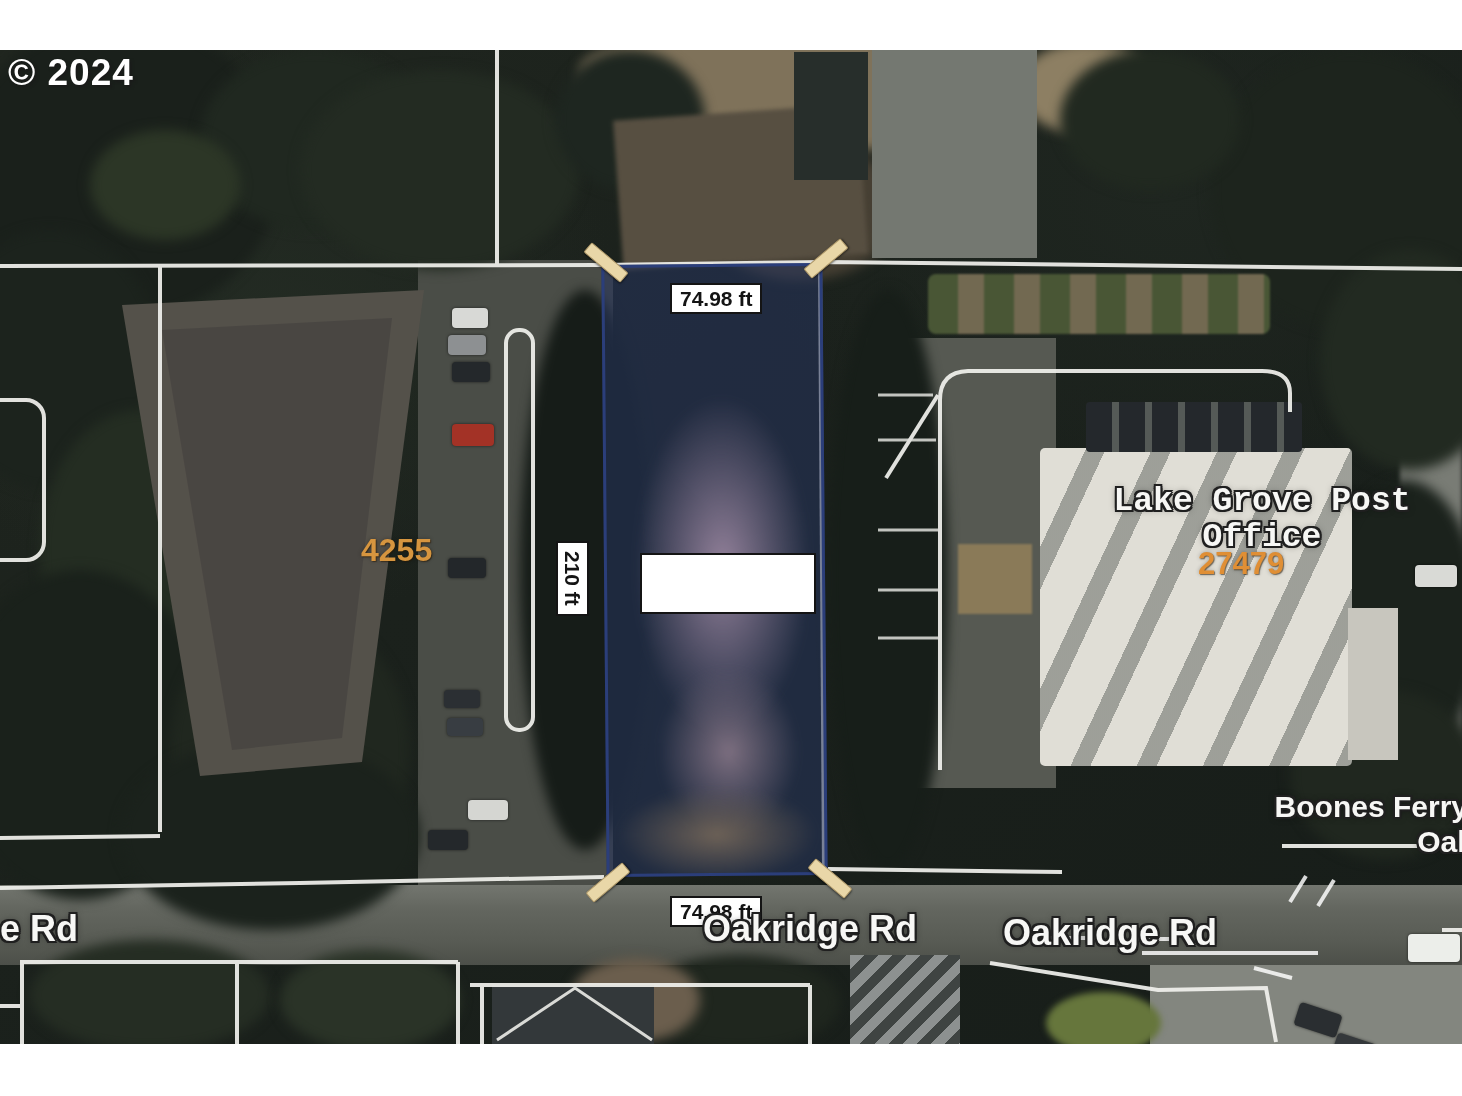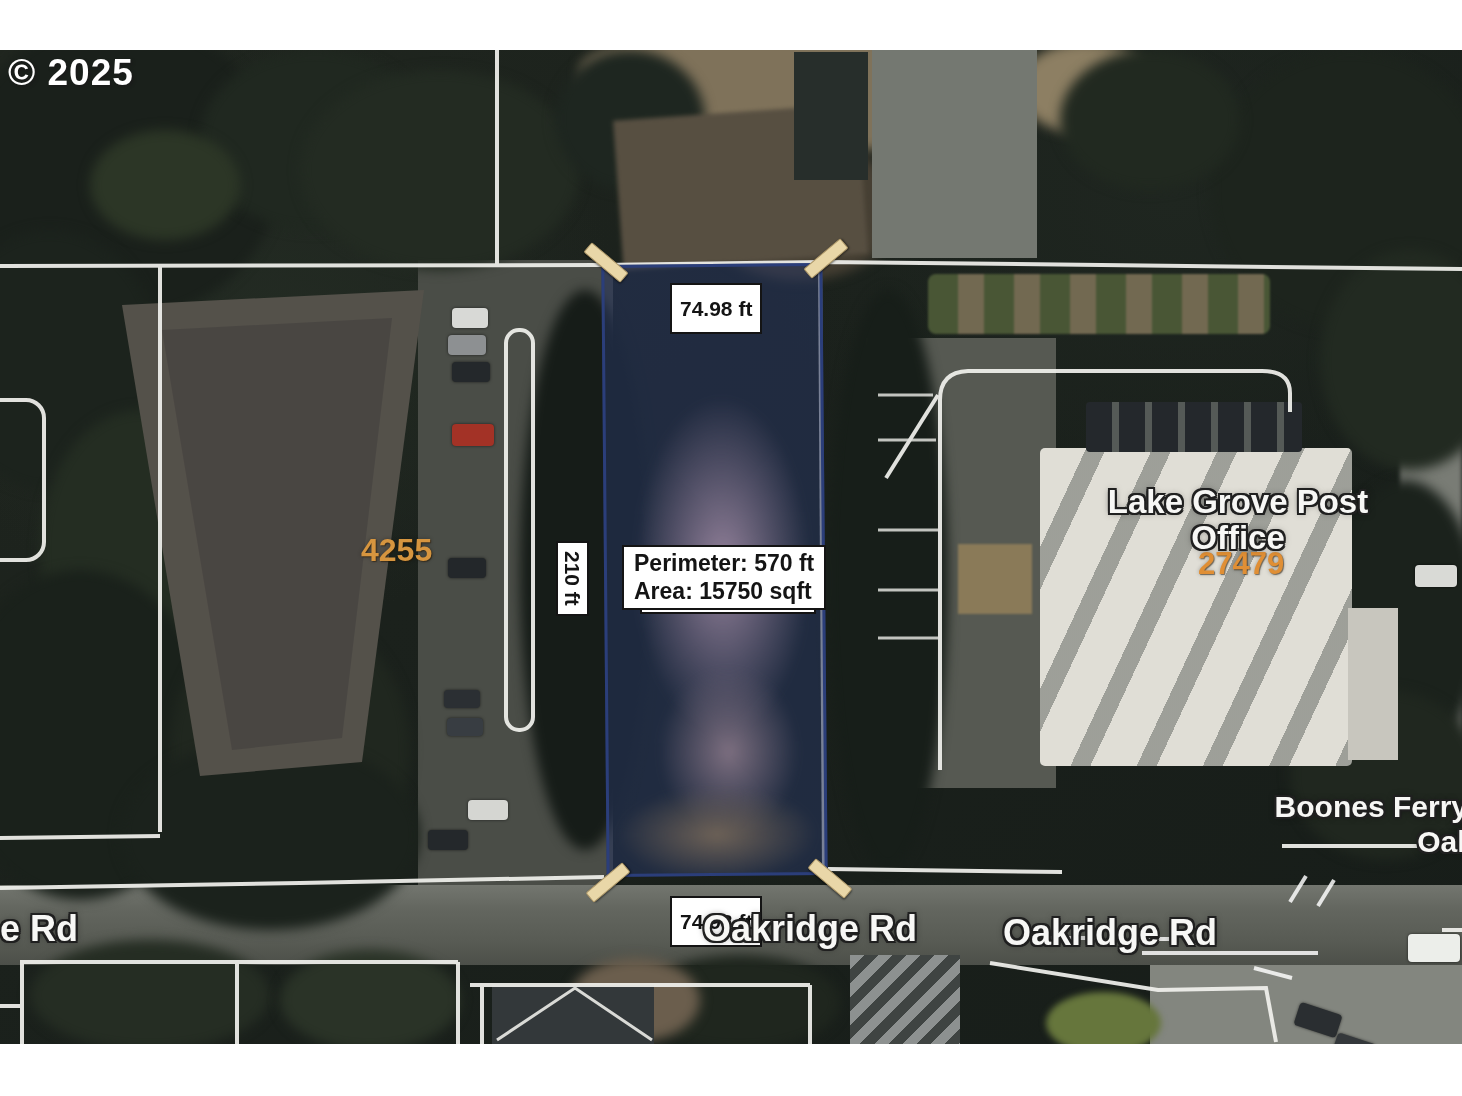--- a/index.html
+++ b/index.html
@@ -69,21 +69,21 @@
     background:radial-gradient(closest-side,#7d6f80 0%,rgba(125,111,128,0) 100%);filter:blur(4px);}
   .parcel .ground-brown{position:absolute;left:8px;top:520px;width:200px;height:95px;border-radius:50%;
     background:radial-gradient(closest-side,#6e6257 0%,rgba(110,98,87,0) 100%);filter:blur(4px);}
   .corner-marker{
     position:absolute;width:46px;height:11px;background:var(--corner-marker,#e9d7a8);
     border:1px solid #b09a6a;border-radius:2px;box-shadow:1px 1px 2px rgba(0,0,0,.5);
   }
   
   .measure{
     position:absolute;background:#ffffff;border:2px solid #141414;color:#141414;
-    font-weight:bold;font-size:21px;line-height:1.2;padding:11px 8px;white-space:nowrap;
+    font-weight:bold;font-size:21px;line-height:1.2;padding:1px 8px;white-space:nowrap;
     font-family:"Liberation Sans", sans-serif;
   }
   .measure.big{font-size:23px;padding:3px 10px;}
   .measure.vertical{writing-mode:vertical-rl;padding:8px 2px;}
   .measure-backdrop{position:absolute;background:#ffffff;border:2px solid #141414;}
   
   .halo{
     position:absolute;color:var(--label-white,#f7f7f5);font-weight:600;
     text-shadow:-2px -2px 0 #202020,0 -2px 0 #202020,2px -2px 0 #202020,
                 -2px 0 0 #202020,2px 0 0 #202020,
@@ -228,32 +228,28 @@
     </div>
 
     <div class="corner-marker" style="left:582px;top:206px;transform:rotate(40deg);"></div>
     <div class="corner-marker" style="left:802px;top:202px;transform:rotate(-40deg);"></div>
     <div class="corner-marker" style="left:584px;top:826px;transform:rotate(-40deg);"></div>
     <div class="corner-marker" style="left:806px;top:822px;transform:rotate(40deg);"></div>
 
     <div class="measure" style="left:670px;top:233px;">74.98 ft</div>
     <div class="measure vertical" style="left:556px;top:491px;">210 ft</div>
     <div class="measure-backdrop" style="left:640px;top:503px;width:172px;height:57px;"></div>
-    <div class="measure big" style="left:622px;top:495px;">
-      <div>Perimeter: 570 ft</div>
-      <div>Area: 15750 sqft</div>
-    </div>
     <div class="measure" style="left:670px;top:846px;">74.98 ft</div>
 
     <div class="addr" style="left:361px;top:482px;">4255</div>
     <div class="addr" style="left:1198px;top:496px;font-size:31px;color:#e08f35;">27479</div>
-    <div class="halo poi" style="left:1088px;top:434px;">Lake Grove Post Office</div>
+    <div class="halo poi" style="left:1112px;top:434px;font-family:Liberation Mono, monospace;">Lake Grove Post Office</div>
     <div class="halo street" style="left:703px;top:858px;">Oakridge Rd</div>
     <div class="halo street" style="left:1003px;top:862px;">Oakridge Rd</div>
     <div class="halo street" style="left:0px;top:858px;">e Rd</div>
     <div class="halo boones" style="left:1228px;top:740px;">
       <div>Boones Ferry</div>
       <div style="margin-right:-6px;">Oak</div>
     </div>
 
-    <div class="copyright">© 2025</div>
+    <div class="copyright">© 2024</div>
   </div>
 </div>
 
 </body></html>

